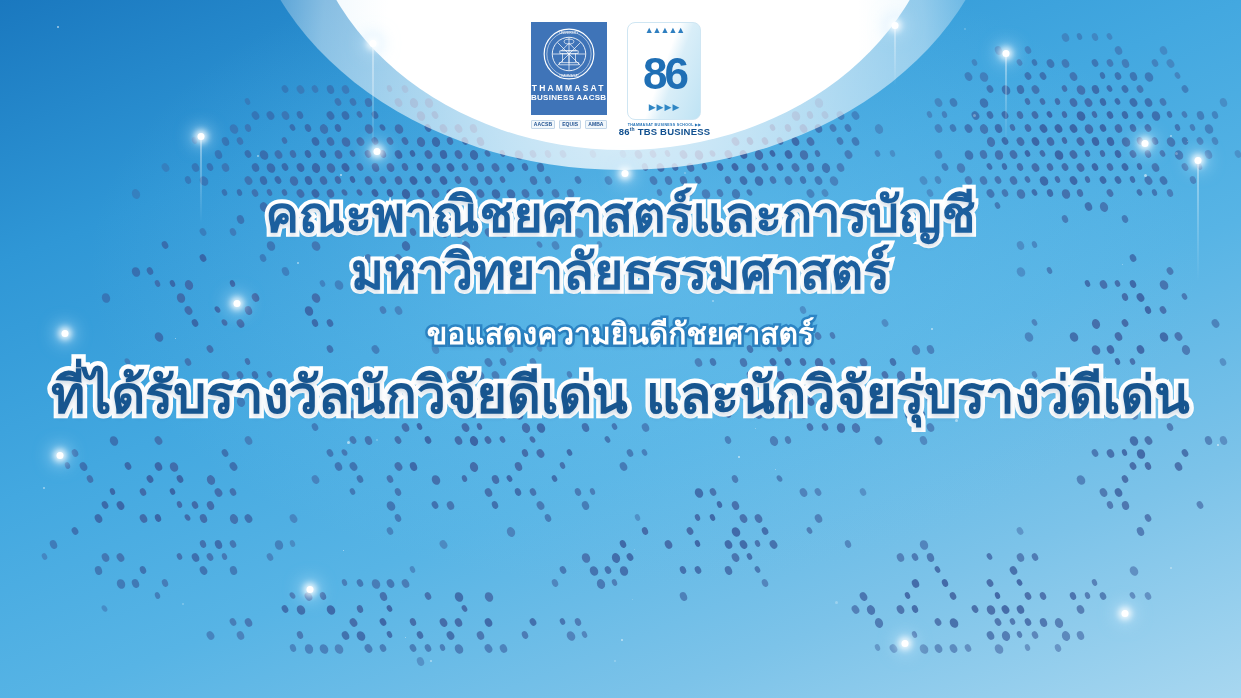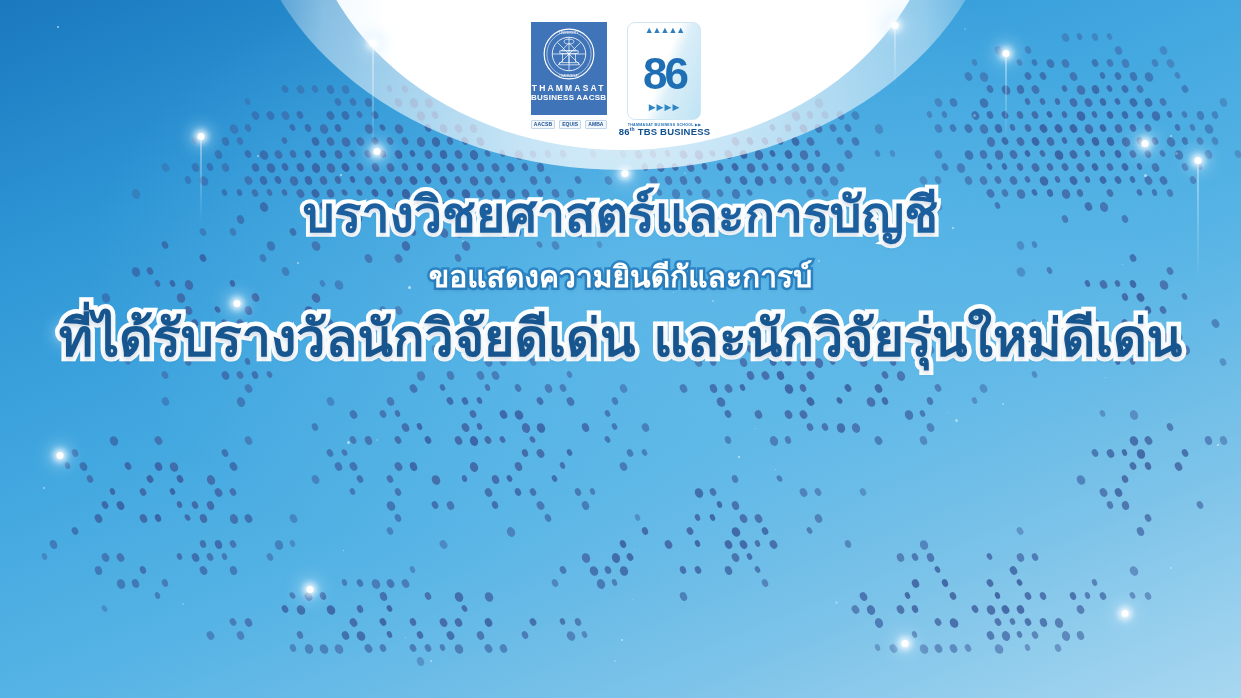--- a/index.html
+++ b/index.html
@@ -1175,18 +1175,19 @@
         <div class="num">86</div>
         <div class="arrows">▶▶▶▶</div>
       </div>
       <div class="anniv-tiny">THAMMASAT BUSINESS SCHOOL ▶▶</div>
       <div class="anniv-fwd"><span>86</span><sup>th</sup><span> TBS BUSINESS</span></div>
     </div>
 
   </div>
 
   <div class="content">
-    <p class="ln h1">บรางวิชยศาสตร์และการบัญชี</p>
-    <p class="ln h2">ขอแสดงความยินดีกัและการบ์</p>
-    <p class="ln h3">ที่ได้รับรางวัลนักวิจัยดีเด่น และนักวิจัยรุ่นใหม่ดีเด่น</p>
+    <p class="ln h1">คณะพาณิชยศาสตร์และการบัญชี</p>
+    <p class="ln h1 h1b">มหาวิทยาลัยธรรมศาสตร์</p>
+    <p class="ln h2">ขอแสดงความยินดีกัชยศาสตร์</p>
+    <p class="ln h3">ที่ได้รับรางวัลนักวิจัยดีเด่น และนักวิจัยรุ่บรางว่ดีเด่น</p>
   </div>
 
 </div>
 
 </body></html>

